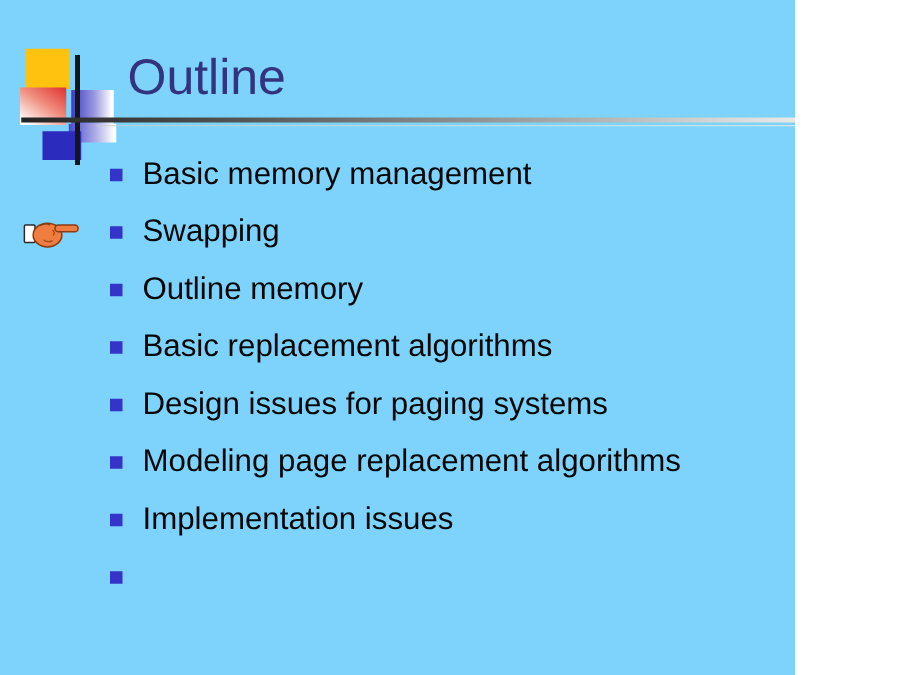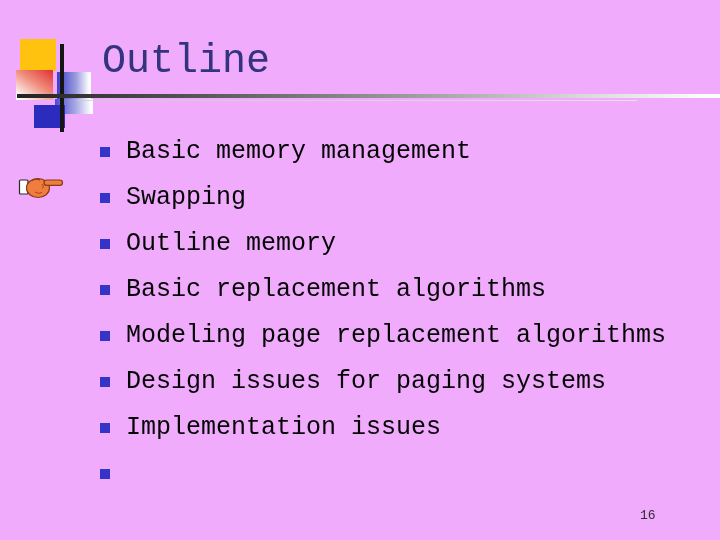--- a/index.html
+++ b/index.html
@@ -2,25 +2,25 @@
 <html><head>
 <meta charset="utf-8">
 <style>
   html, body {
     margin: 0;
     padding: 0;
     background: #ffffff;
   }
   .slide {
     position: relative;
-    width: 720px;
+    width: 636px;
     height: 540px;
-    background: #f0abfc;
+    background: #7dd3fc;
     overflow: hidden;
-    font-family: Liberation Mono, monospace;
+    font-family: Liberation Sans, sans-serif;
   }
 
   
   .decor div { position: absolute; }
   .sq-yellow {
     left: 20px; top: 39px; width: 36px; height: 32px;
     background: #FFC20E;
   }
   .sq-red {
     left: 16px; top: 70px; width: 37px; height: 30px;
@@ -66,21 +66,21 @@
     font-weight: 400;
     line-height: 44px;
     color: #33337e;
     letter-spacing: 0px;
   }
 
   
   .bullets {
     position: absolute;
     left: 86px; top: 116px;
-    margin: 12px; padding: 0;
+    margin: 0; padding: 0;
     list-style: none;
   }
   .bullets li {
     display: flex;
     align-items: center;
     height: 46px;
     white-space: nowrap;
   }
   .bullet-sq {
     display: inline-block;
@@ -148,25 +148,25 @@
     <li>
       <span class="bullet-sq"></span>
       <span class="bullet-label">Outline memory</span>
     </li>
     <li>
       <span class="bullet-sq"></span>
       <span class="bullet-label">Basic replacement algorithms</span>
     </li>
     <li>
       <span class="bullet-sq"></span>
-      <span class="bullet-label">Modeling page replacement algorithms</span>
+      <span class="bullet-label">Design issues for paging systems</span>
     </li>
     <li>
       <span class="bullet-sq"></span>
-      <span class="bullet-label">Design issues for paging systems</span>
+      <span class="bullet-label">Modeling page replacement algorithms</span>
     </li>
     <li>
       <span class="bullet-sq"></span>
       <span class="bullet-label">Implementation issues</span>
     </li>
     <li>
       <span class="bullet-sq"></span>
     </li>
   </ul>
 

